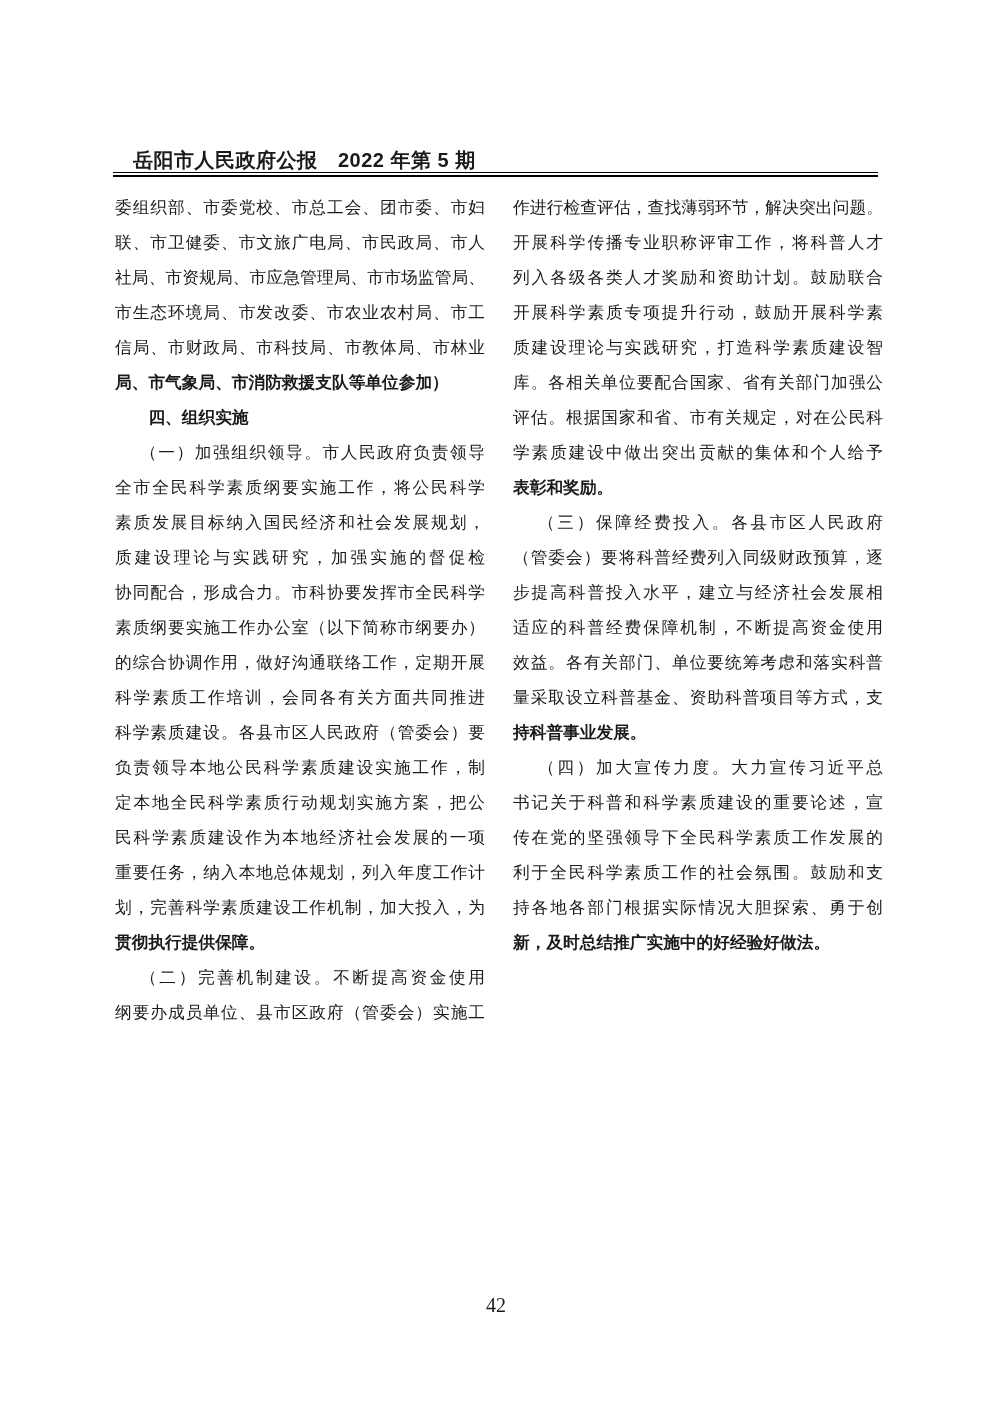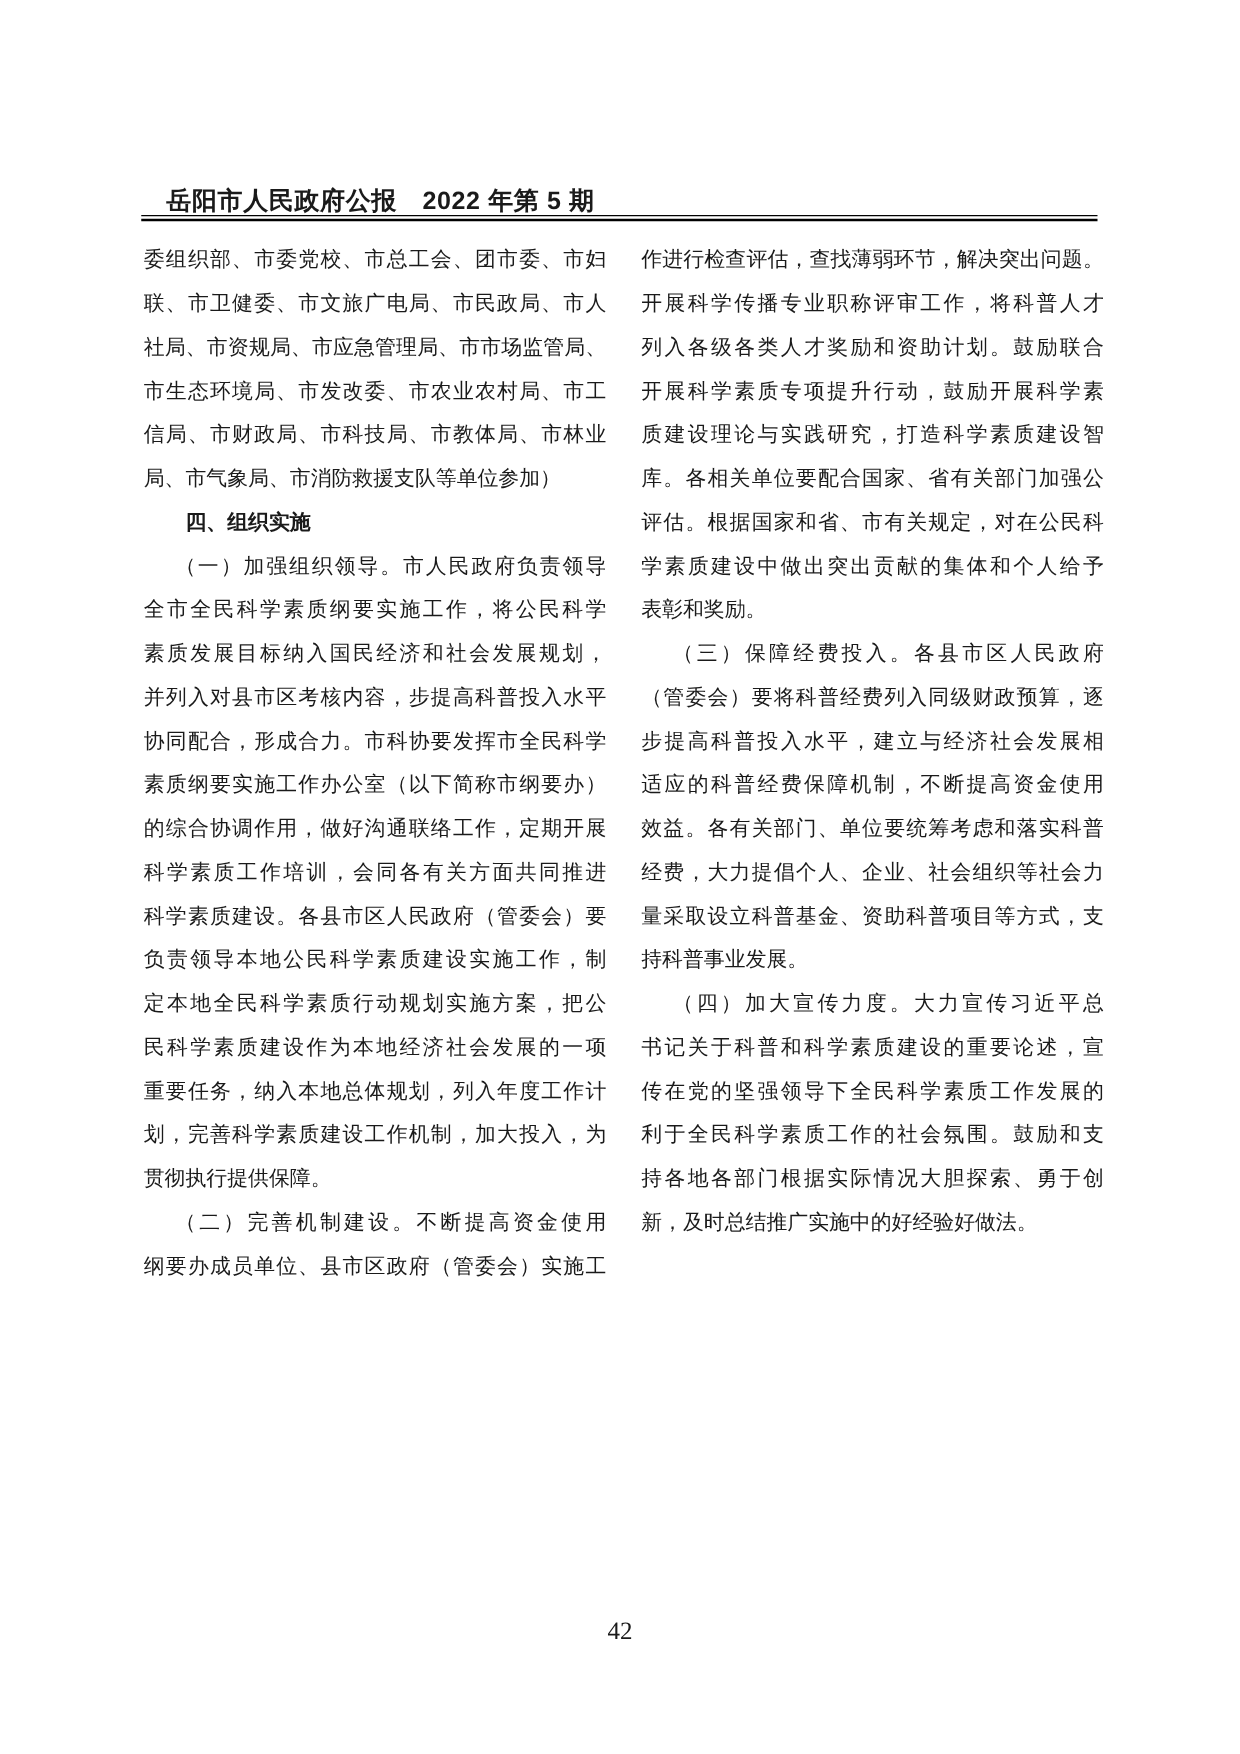--- a/index.html
+++ b/index.html
@@ -48,20 +48,21 @@
   .col-right { left: 513px; }
   .line {
     height: 35px;
     overflow: hidden;
     text-align: justify;
     text-align-last: justify;
     white-space: normal;
   }
   .line.nofill {
     text-align-last: left;
+    font-weight: bold;
   }
   .line.bold {
     font-weight: bold;
     font-family: "Liberation Sans", sans-serif;
     text-align-last: left;
   }
   .page-number {
     position: absolute;
     top: 1274px;
     left: 0;
@@ -83,21 +84,21 @@
       <div class="line">委组织部、市委党校、市总工会、团市委、市妇</div>
       <div class="line">联、市卫健委、市文旅广电局、市民政局、市人</div>
       <div class="line">社局、市资规局、市应急管理局、市市场监管局、</div>
       <div class="line">市生态环境局、市发改委、市农业农村局、市工</div>
       <div class="line">信局、市财政局、市科技局、市教体局、市林业</div>
       <div class="line nofill">局、市气象局、市消防救援支队等单位参加）</div>
       <div class="line nofill bold" style="text-indent: 2em;">四、组织实施</div>
       <div class="line" style="text-indent: 1.5em;">（一）加强组织领导。市人民政府负责领导</div>
       <div class="line">全市全民科学素质纲要实施工作，将公民科学</div>
       <div class="line">素质发展目标纳入国民经济和社会发展规划，</div>
-      <div class="line">并列入对县市区考核内容，步提高科普投入水平</div>
+      <div class="line">质建设理论与实践研究，加强实施的督促检</div>
       <div class="line">协同配合，形成合力。市科协要发挥市全民科学</div>
       <div class="line">素质纲要实施工作办公室（以下简称市纲要办）</div>
       <div class="line">的综合协调作用，做好沟通联络工作，定期开展</div>
       <div class="line">科学素质工作培训，会同各有关方面共同推进</div>
       <div class="line">科学素质建设。各县市区人民政府（管委会）要</div>
       <div class="line">负责领导本地公民科学素质建设实施工作，制</div>
       <div class="line">定本地全民科学素质行动规划实施方案，把公</div>
       <div class="line">民科学素质建设作为本地经济社会发展的一项</div>
       <div class="line">重要任务，纳入本地总体规划，列入年度工作计</div>
       <div class="line">划，完善科学素质建设工作机制，加大投入，为</div>
@@ -114,21 +115,20 @@
       <div class="line">质建设理论与实践研究，打造科学素质建设智</div>
       <div class="line">库。各相关单位要配合国家、省有关部门加强公</div>
       <div class="line">评估。根据国家和省、市有关规定，对在公民科</div>
       <div class="line">学素质建设中做出突出贡献的集体和个人给予</div>
       <div class="line nofill">表彰和奖励。</div>
       <div class="line" style="text-indent: 1.5em;">（三）保障经费投入。各县市区人民政府</div>
       <div class="line">（管委会）要将科普经费列入同级财政预算，逐</div>
       <div class="line">步提高科普投入水平，建立与经济社会发展相</div>
       <div class="line">适应的科普经费保障机制，不断提高资金使用</div>
       <div class="line">效益。各有关部门、单位要统筹考虑和落实科普</div>
-      <div class="line">经费，大力提倡个人、企业、社会组织等社会力</div>
       <div class="line">量采取设立科普基金、资助科普项目等方式，支</div>
       <div class="line nofill">持科普事业发展。</div>
       <div class="line" style="text-indent: 1.5em;">（四）加大宣传力度。大力宣传习近平总</div>
       <div class="line">书记关于科普和科学素质建设的重要论述，宣</div>
       <div class="line">传在党的坚强领导下全民科学素质工作发展的</div>
       <div class="line">利于全民科学素质工作的社会氛围。鼓励和支</div>
       <div class="line">持各地各部门根据实际情况大胆探索、勇于创</div>
       <div class="line nofill">新，及时总结推广实施中的好经验好做法。</div>
     </div>
 

